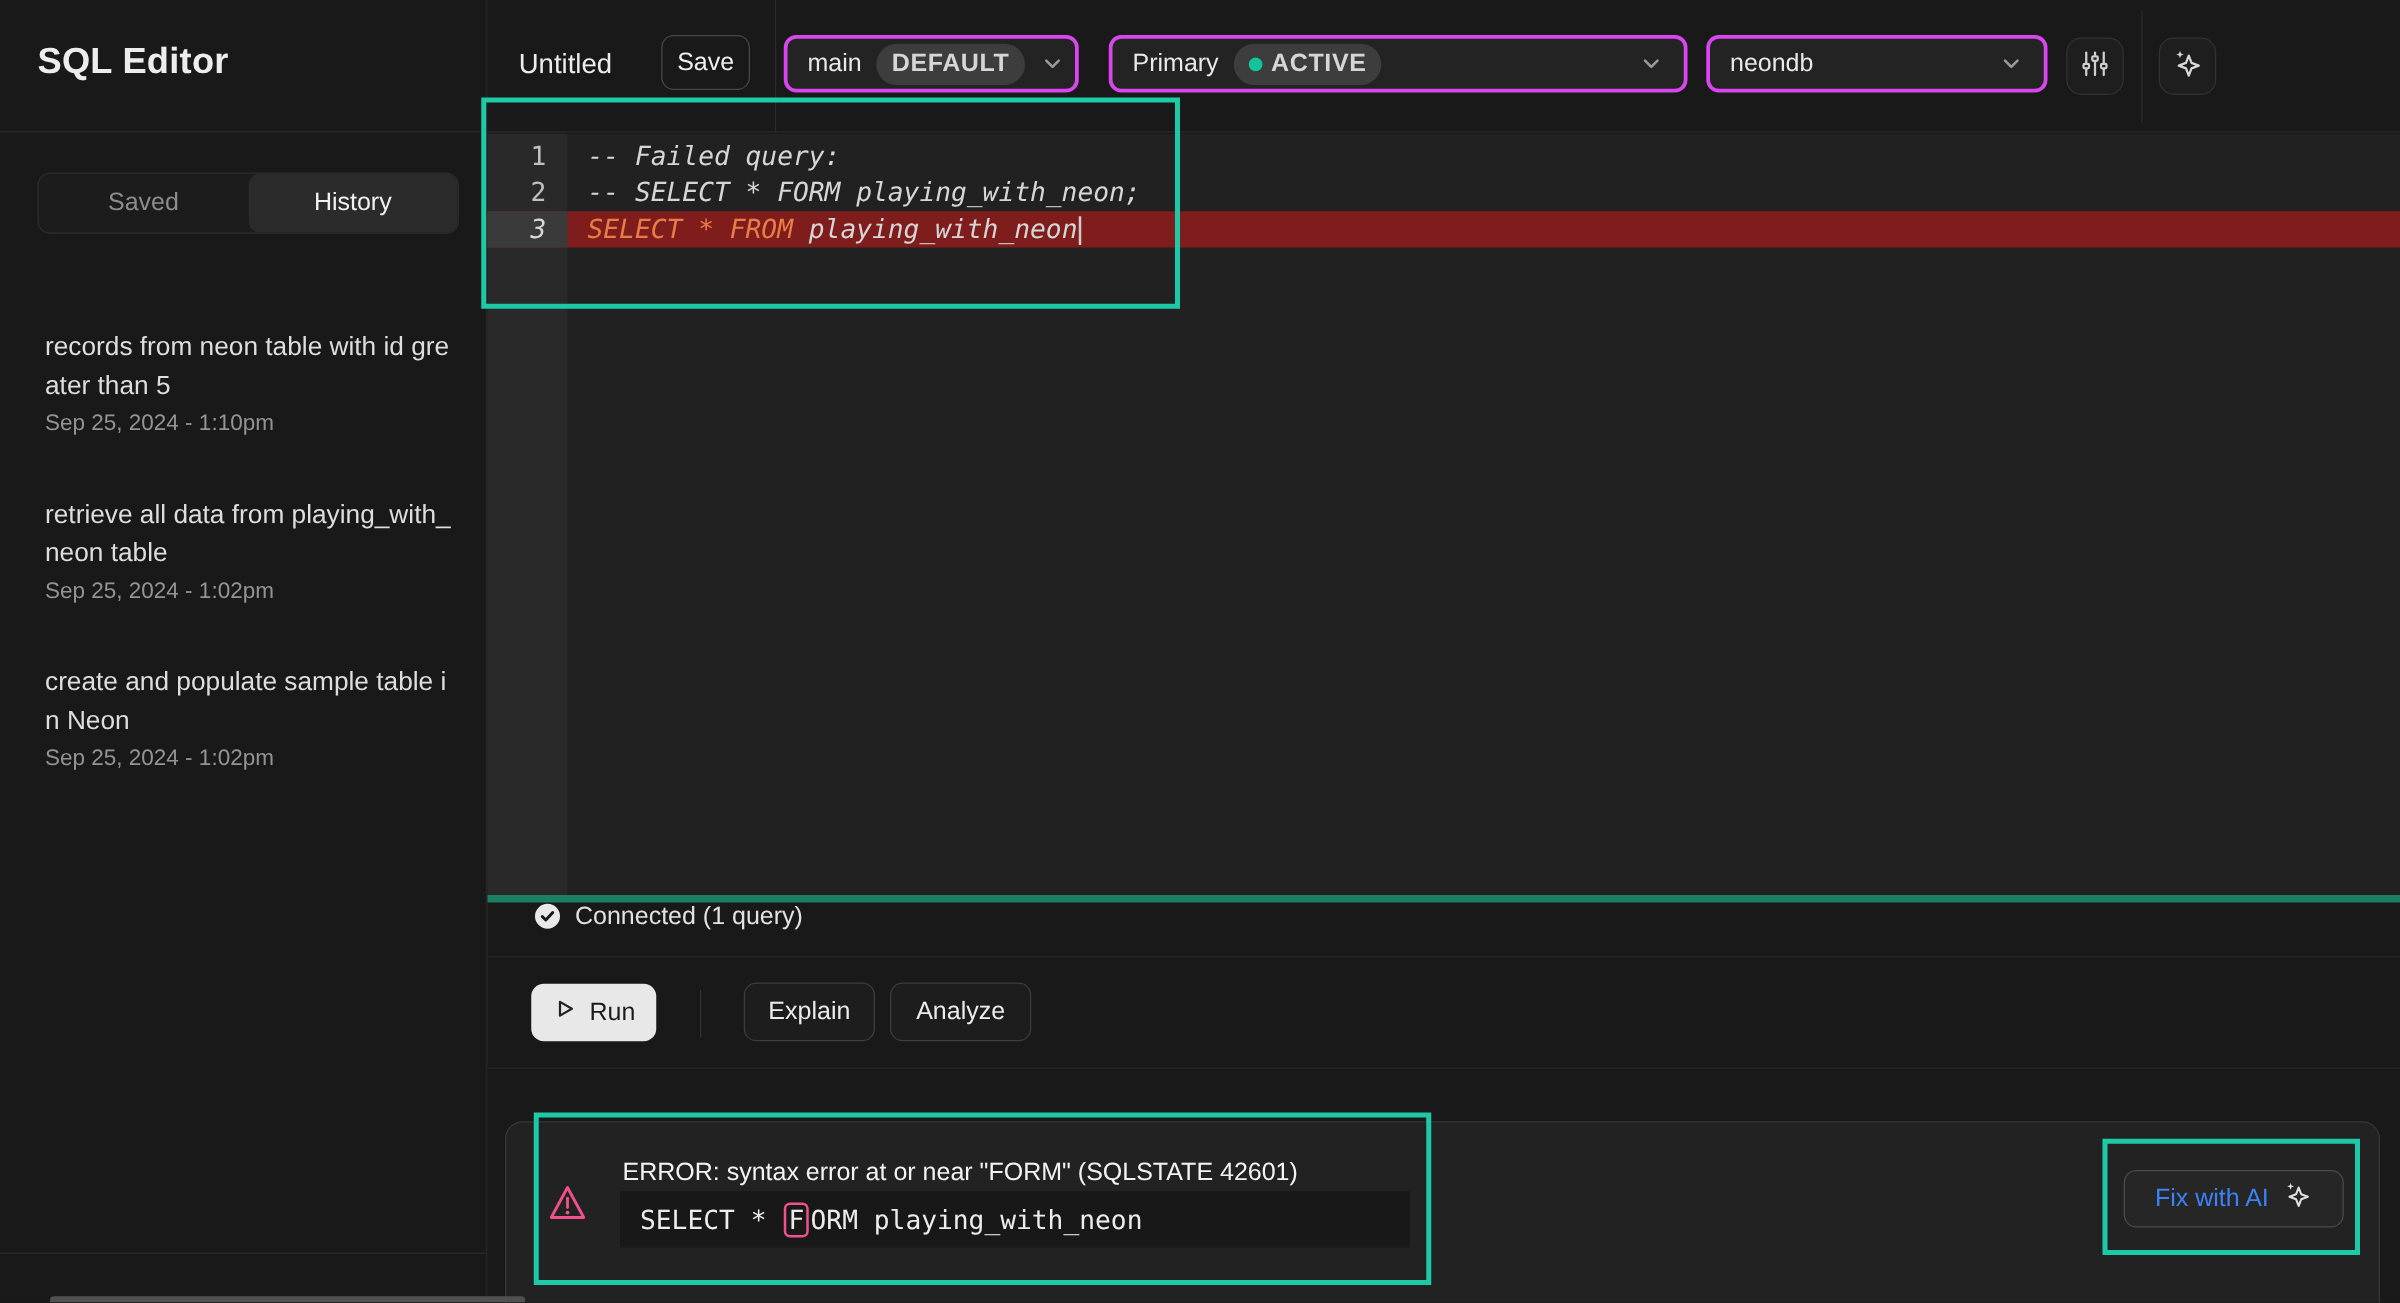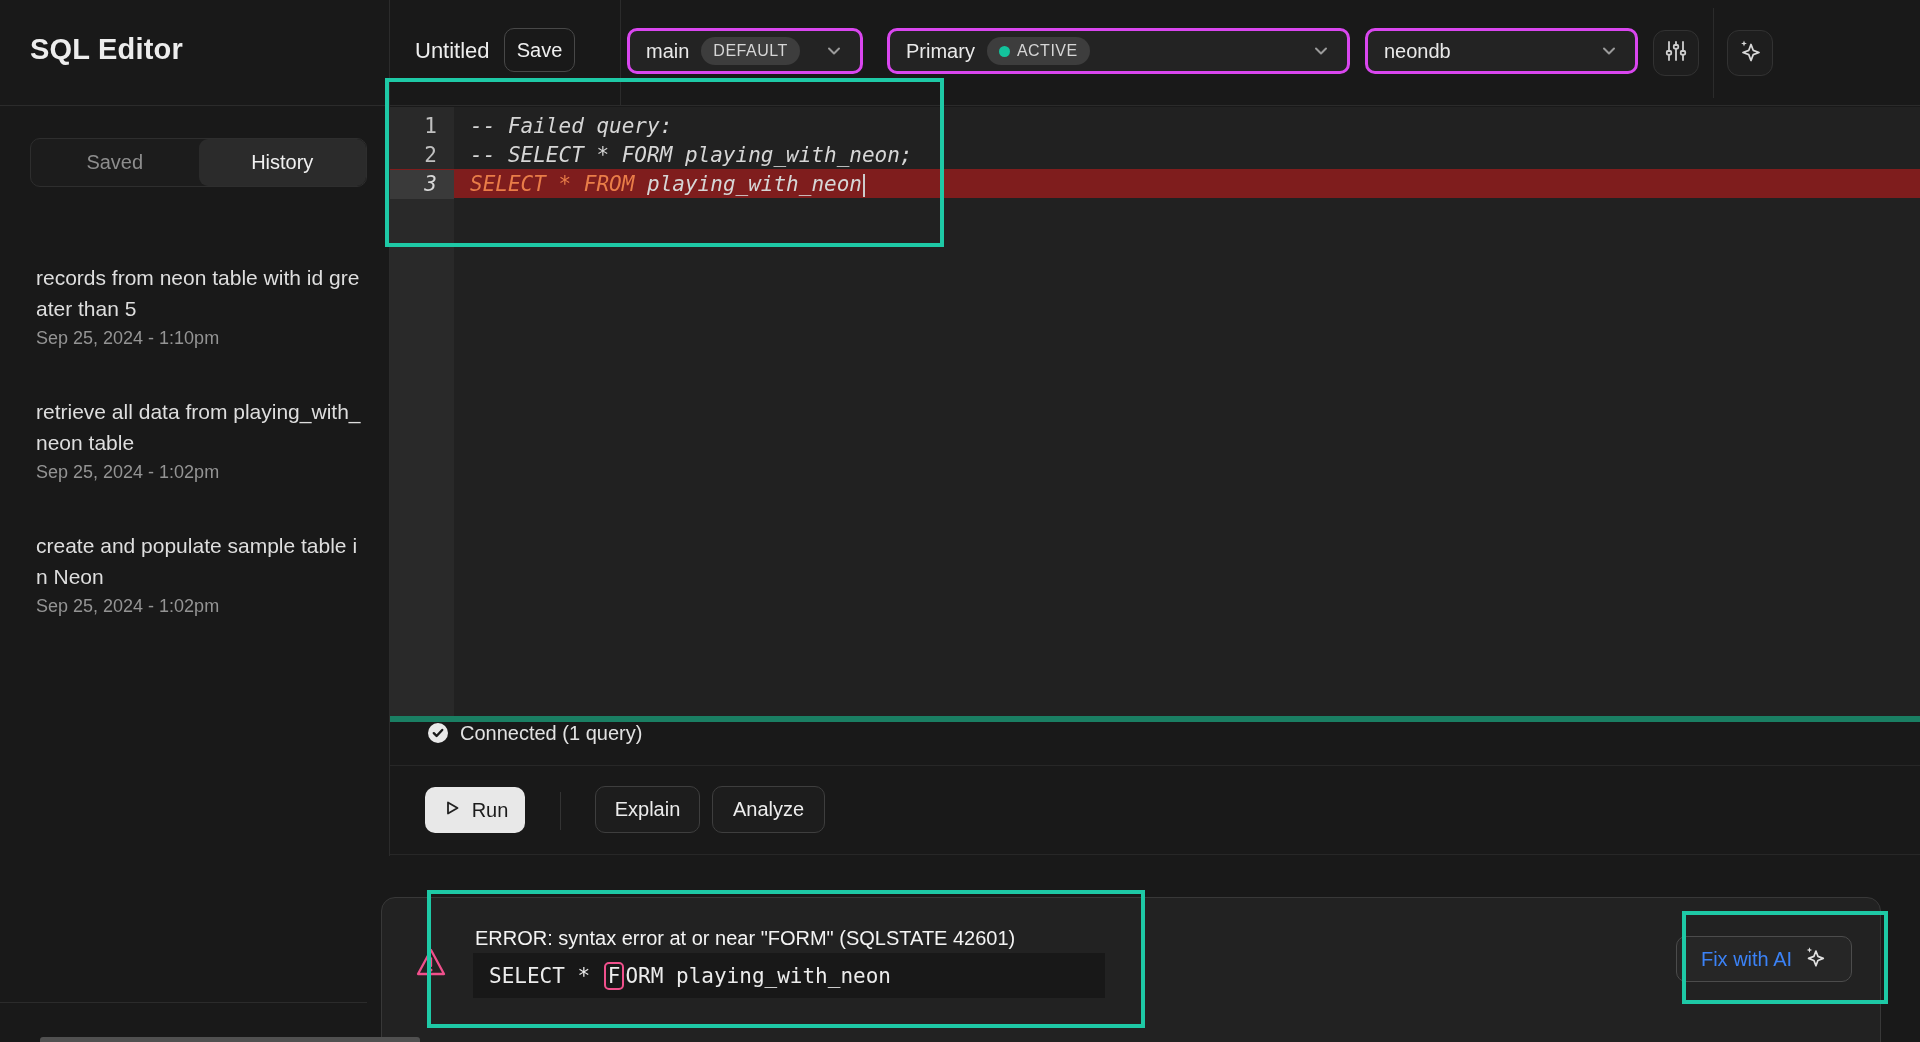--- a/index.html
+++ b/index.html
@@ -30,32 +30,32 @@
   .history-time { margin-top:4px; font-size:18px; color:#949494; }
   .sidebar-bottom-divider { position:absolute; left:0; top:1002px; width:100%; height:1px;
                             background:#2b2b2b; }
   .bottom-partial-bar { position:absolute; left:40px; top:1037px; width:380px; height:5px;
                         background:#505050; border-radius:3px 3px 0 0; z-index:3; }
 
   
   #topbar { position:absolute; left:390px; top:0; width:1530px; height:106px;
             background:#191919; border-bottom:1px solid #2b2b2b; }
   .file-name { position:absolute; left:25px; top:38px; font-size:22px; color:#ededed; }
-  .save-btn { position:absolute; left:114px; top:28px; width:71px; height:44px;
+  .save-btn { position:absolute; left:139px; top:28px; width:71px; height:44px;
               background:transparent; border:1px solid #484848; border-radius:10px;
               color:#f0f0f0; font-size:20px; display:flex; align-items:center; justify-content:center;
               cursor:pointer; }
   .tb-divider { position:absolute; top:0; width:1px; height:106px; background:#2b2b2b; }
   .tb-divider-short { position:absolute; top:8px; width:1px; height:90px; background:#2b2b2b; }
   .dropdown { position:absolute; top:28px; height:46px; background:#232323;
               border:3px solid #d946ef; border-radius:10px; display:flex; align-items:center;
               padding:0 16px; gap:12px; cursor:pointer; }
   .dd-label { font-size:20px; color:#e9e9e9; }
-  .badge { background:#3d3d3d; border-radius:999px; padding:5px 12px; font-size:16px;
-           font-weight:400; letter-spacing:0.5px; color:#d6d6d6; display:flex;
+  .badge { background:#3d3d3d; border-radius:999px; padding:5px 12px; font-size:20px;
+           font-weight:700; letter-spacing:0.5px; color:#d6d6d6; display:flex;
            align-items:center; gap:7px; }
   .badge .dot { width:11px; height:11px; border-radius:50%; background:#13C39C; }
   .dd-chevron { margin-left:auto; display:flex; }
   .icon-btn { position:absolute; top:30px; width:46px; height:46px; background:#1e1e1e;
               border:1px solid #323232; border-radius:12px; display:flex; align-items:center;
               justify-content:center; cursor:pointer; }
 
   
   #editor { position:absolute; left:390px; top:107px; width:1530px; height:609px;
             background:#212121; }
@@ -93,21 +93,21 @@
              gap:10px; cursor:pointer; font-family:"Liberation Sans", sans-serif; }
   .action-divider { position:absolute; left:170px; top:25px; width:1px; height:38px; background:#333333; }
   .ghost-btn { position:absolute; top:19px; height:47px; background:#1d1d1d;
                border:1px solid #3e3e3e; border-radius:10px; color:#ececec; font-size:20px;
                display:flex; align-items:center; justify-content:center; cursor:pointer;
                font-family:"Liberation Sans", sans-serif; }
   #explain-btn { left:205px; width:105px; }
   #analyze-btn { left:322px; width:113px; }
 
   
-  #results { position:absolute; left:367px; top:856px; width:1530px; height:186px; background:#191919;text-decoration:underline; }
+  #results { position:absolute; left:390px; top:856px; width:1530px; height:186px; background:#191919;text-decoration:underline; }
   .results-container { position:absolute; left:14px; top:41px; width:1500px; height:170px;
                        background:#222222; border:1px solid #383838; border-radius:14px; }
   .warning-icon { position:absolute; left:32px; top:47px; }
   .error-title { position:absolute; left:93px; top:29px; font-size:20px; color:#f3f3f3; }
   .error-code-strip { position:absolute; left:91px; top:55px; width:632px; height:45px;
                       background:#181818; display:flex; align-items:center; padding-left:16px;
                       font-size:21px; color:#ececec; white-space:pre; }
   .form-highlight { display:inline-block; border:2px solid #F0508C; border-radius:5px;
                     padding:0 2px; margin:0 1px; }
   .fix-ai-btn { position:absolute; left:1294px; top:38px; width:176px; height:46px;

